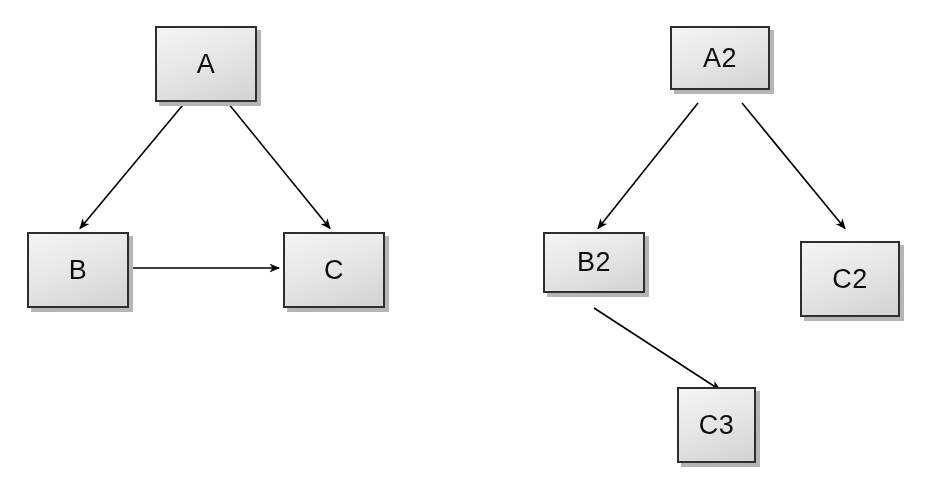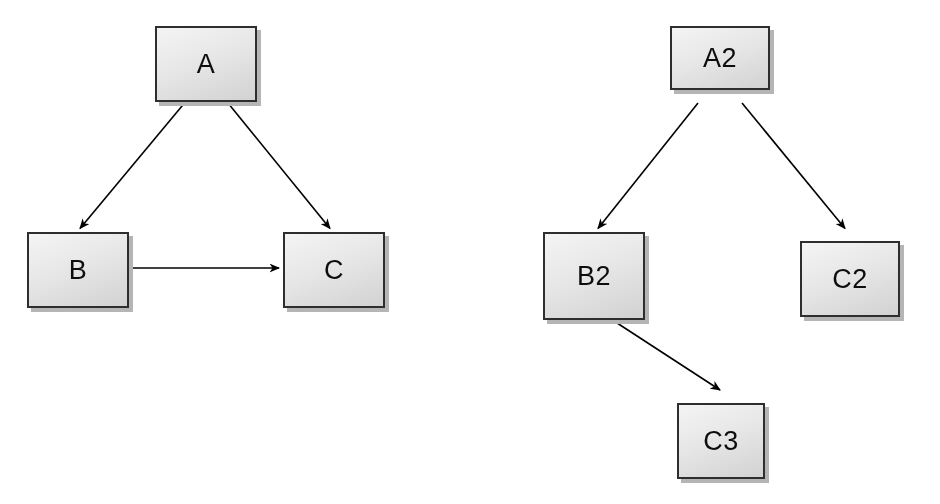--- a/index.html
+++ b/index.html
@@ -71,23 +71,23 @@
   <div class="node" style="left:27px;top:232px;width:102px;height:76px">
     <span class="label">B</span>
   </div>
   <div class="node" style="left:283px;top:232px;width:102px;height:76px">
     <span class="label">C</span>
   </div>
 
   <div class="node" style="left:670px;top:26px;width:100px;height:64px">
     <span class="label">A2</span>
   </div>
-  <div class="node" style="left:543px;top:232px;width:102px;height:88px">
+  <div class="node" style="left:543px;top:232px;width:102px;height:61px">
     <span class="label">B2</span>
   </div>
   <div class="node" style="left:800px;top:241px;width:100px;height:76px">
     <span class="label">C2</span>
   </div>
-  <div class="node" style="left:677px;top:403px;width:88px;height:76px">
+  <div class="node" style="left:677px;top:387px;width:79px;height:76px">
     <span class="label">C3</span>
   </div>
 
 </div>
 
 </body></html>

